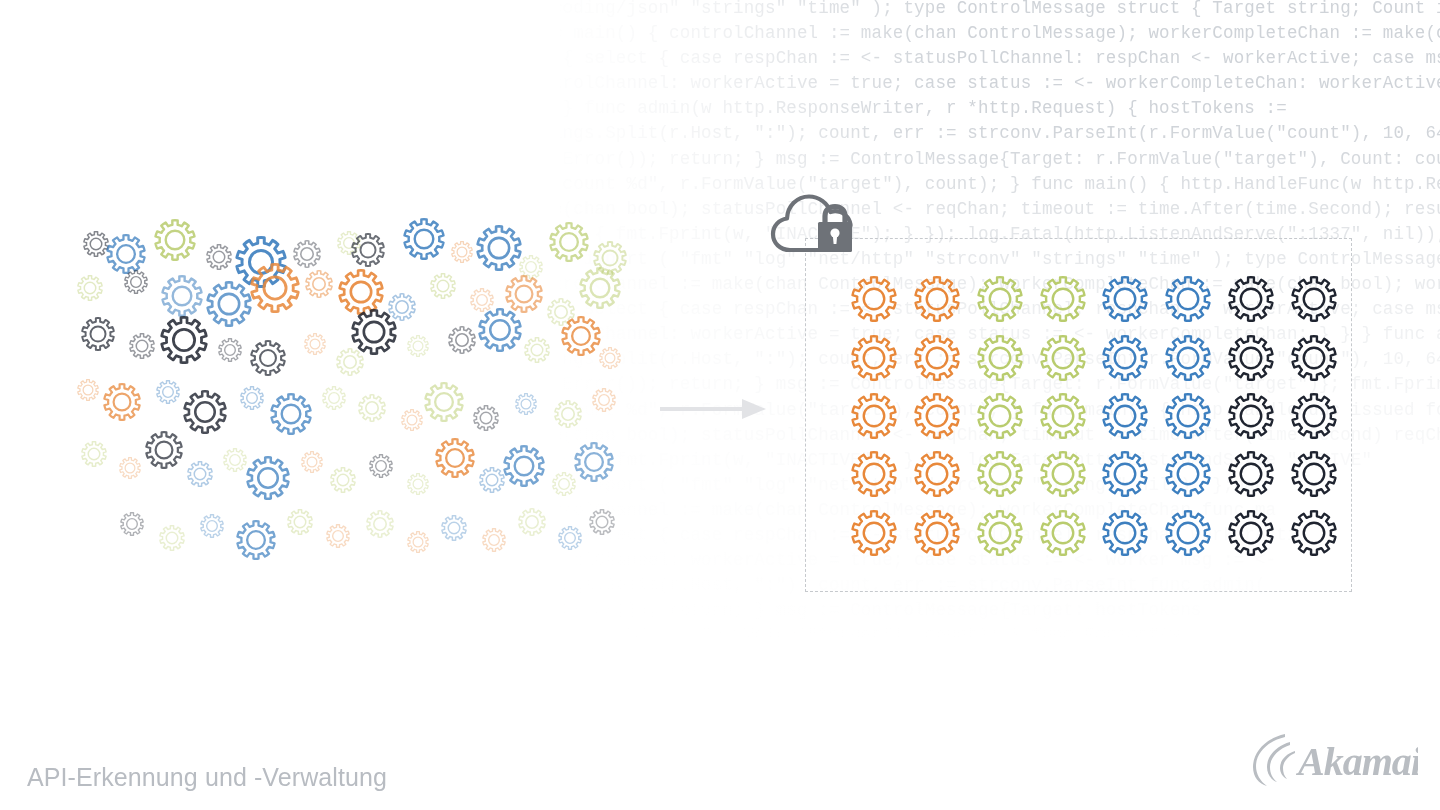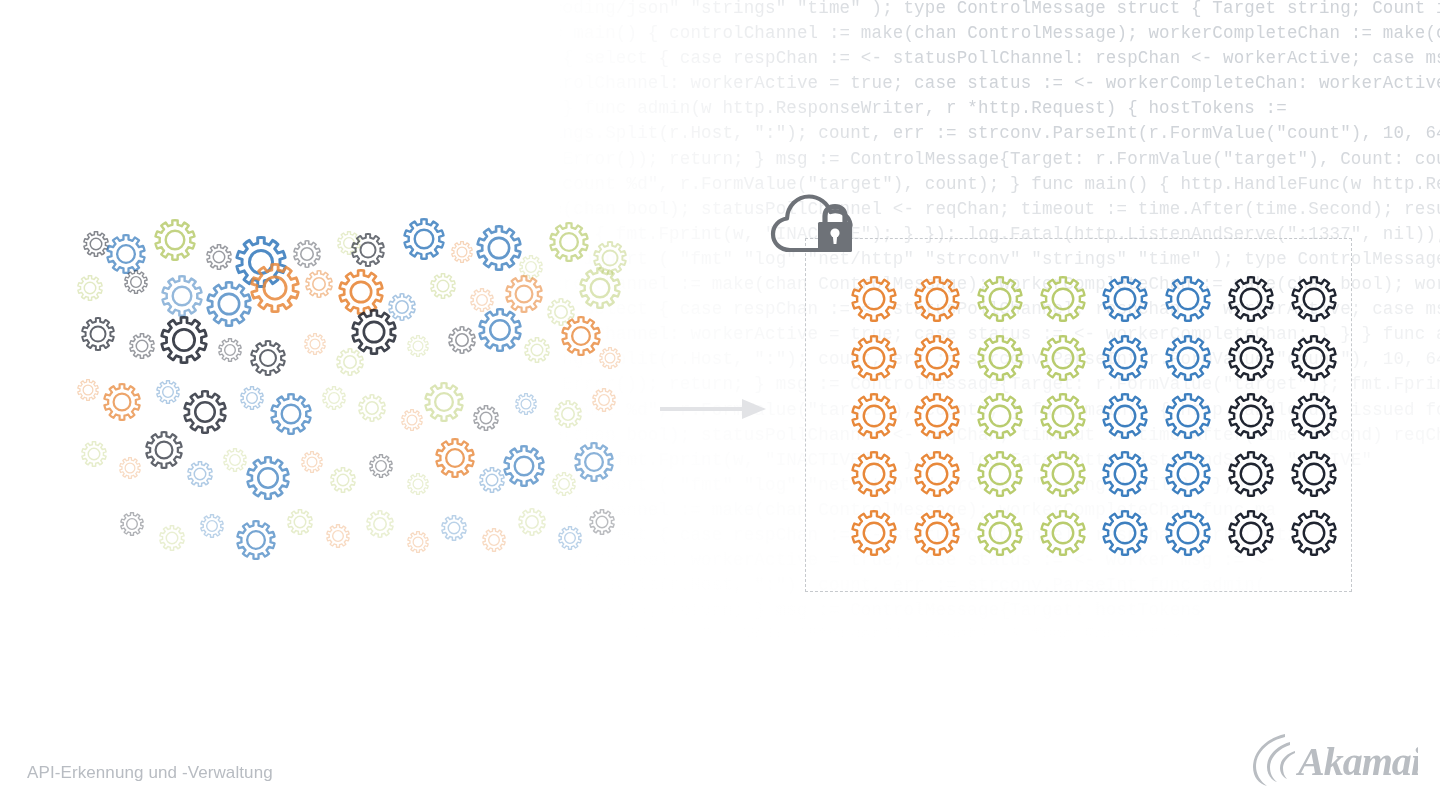--- a/index.html
+++ b/index.html
@@ -109,21 +109,21 @@
   #grid .cell {
     display: flex;
     align-items: center;
     justify-content: center;
   }
 
   
   #caption {
     position: absolute;
     left: 27px; top: 763px;
-    font-size: 17px;
+    font-size: 25px;
     color: #b8bcc2;
     letter-spacing: 0.1px;
     z-index: 6;
     white-space: nowrap;
   }
 
   
   #logo {
     position: absolute;
     right: 22px; bottom: 22px;

